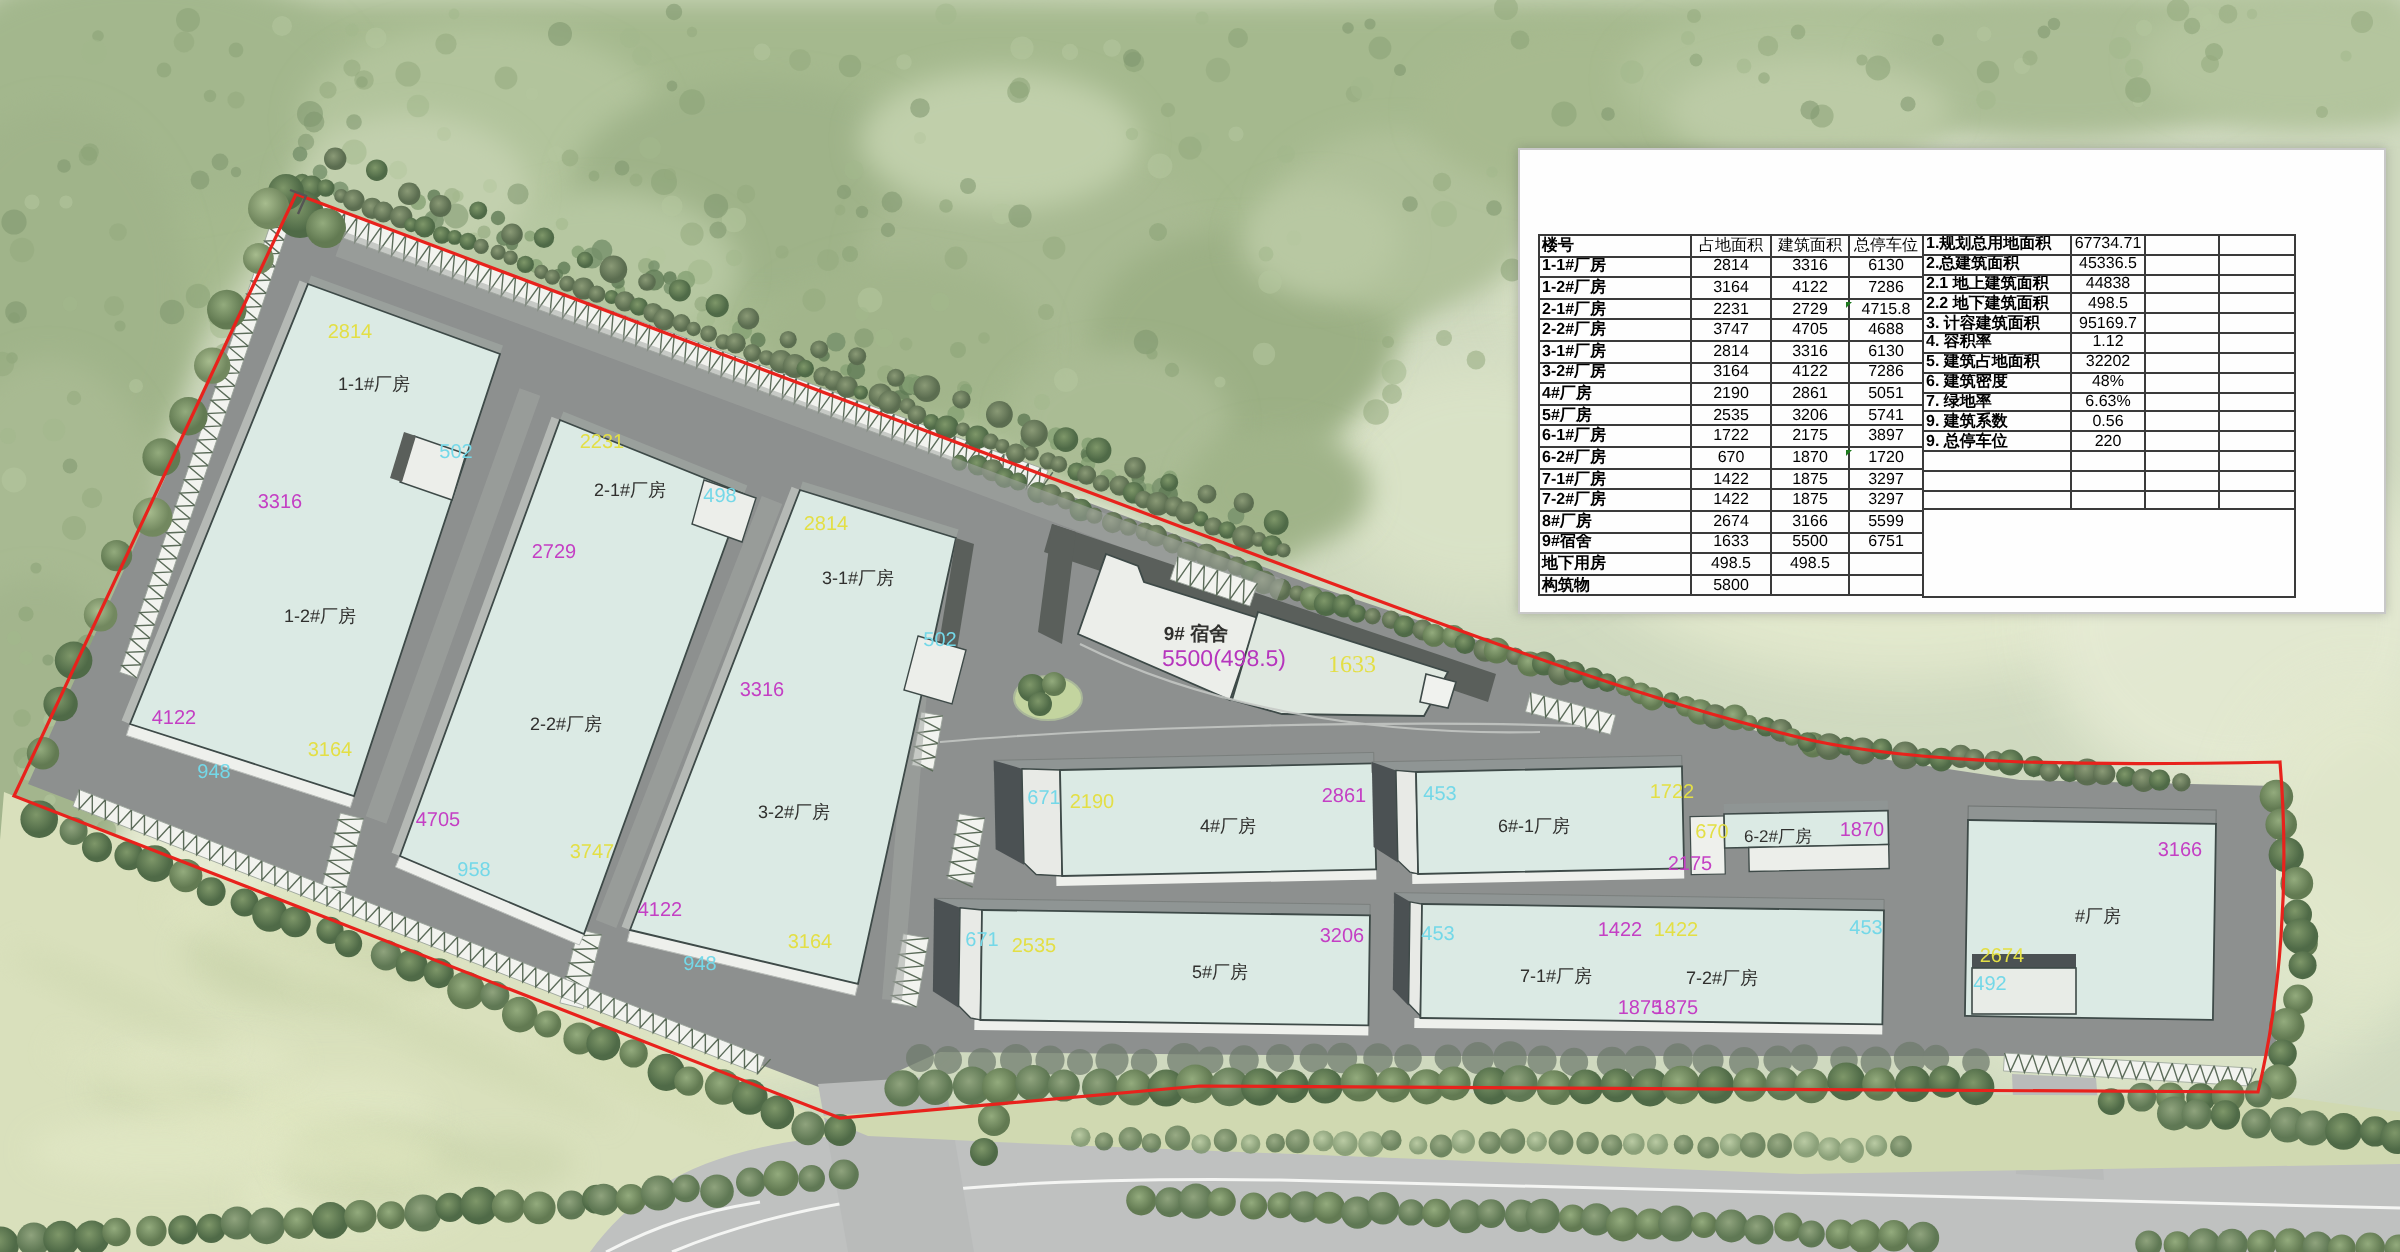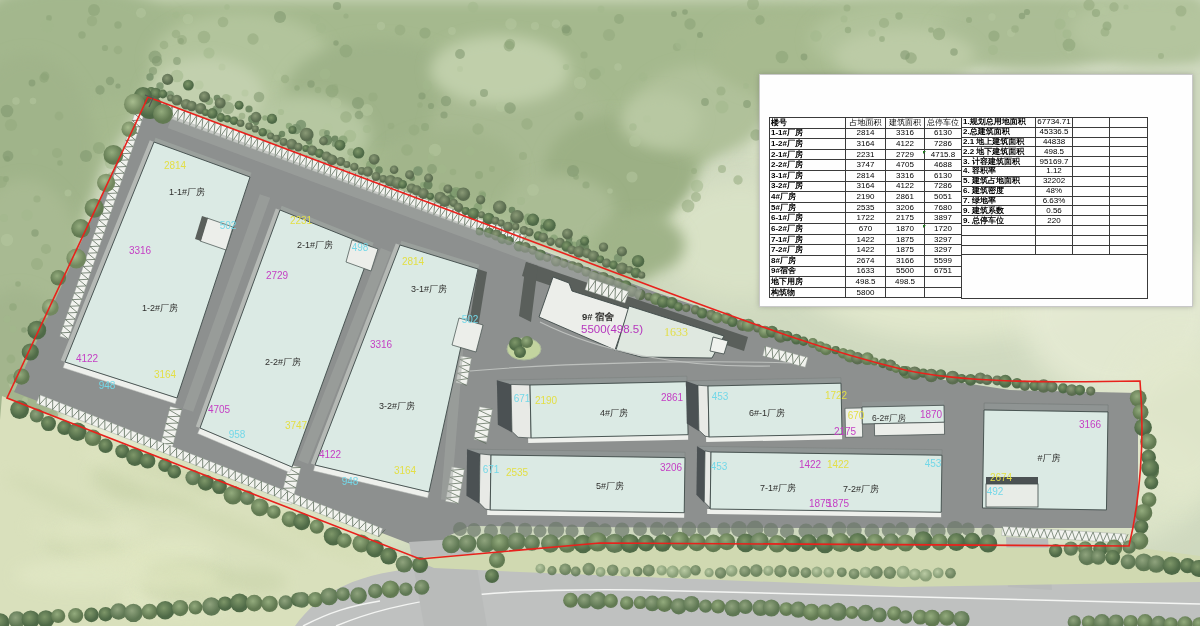--- a/index.html
+++ b/index.html
@@ -1154,21 +1154,21 @@
           <tr>
             <td class="nm">4#厂房</td>
             <td class="num">2190</td>
             <td class="num">2861</td>
             <td class="num">5051</td>
           </tr>
           <tr>
             <td class="nm">5#厂房</td>
             <td class="num">2535</td>
             <td class="num">3206</td>
-            <td class="num">7680</td>
+            <td class="num">5741</td>
           </tr>
           <tr>
             <td class="nm">6-1#厂房</td>
             <td class="num">1722</td>
             <td class="num">2175</td>
             <td class="num">3897</td>
           </tr>
           <tr>
             <td class="nm">6-2#厂房</td>
             <td class="num">670</td>

